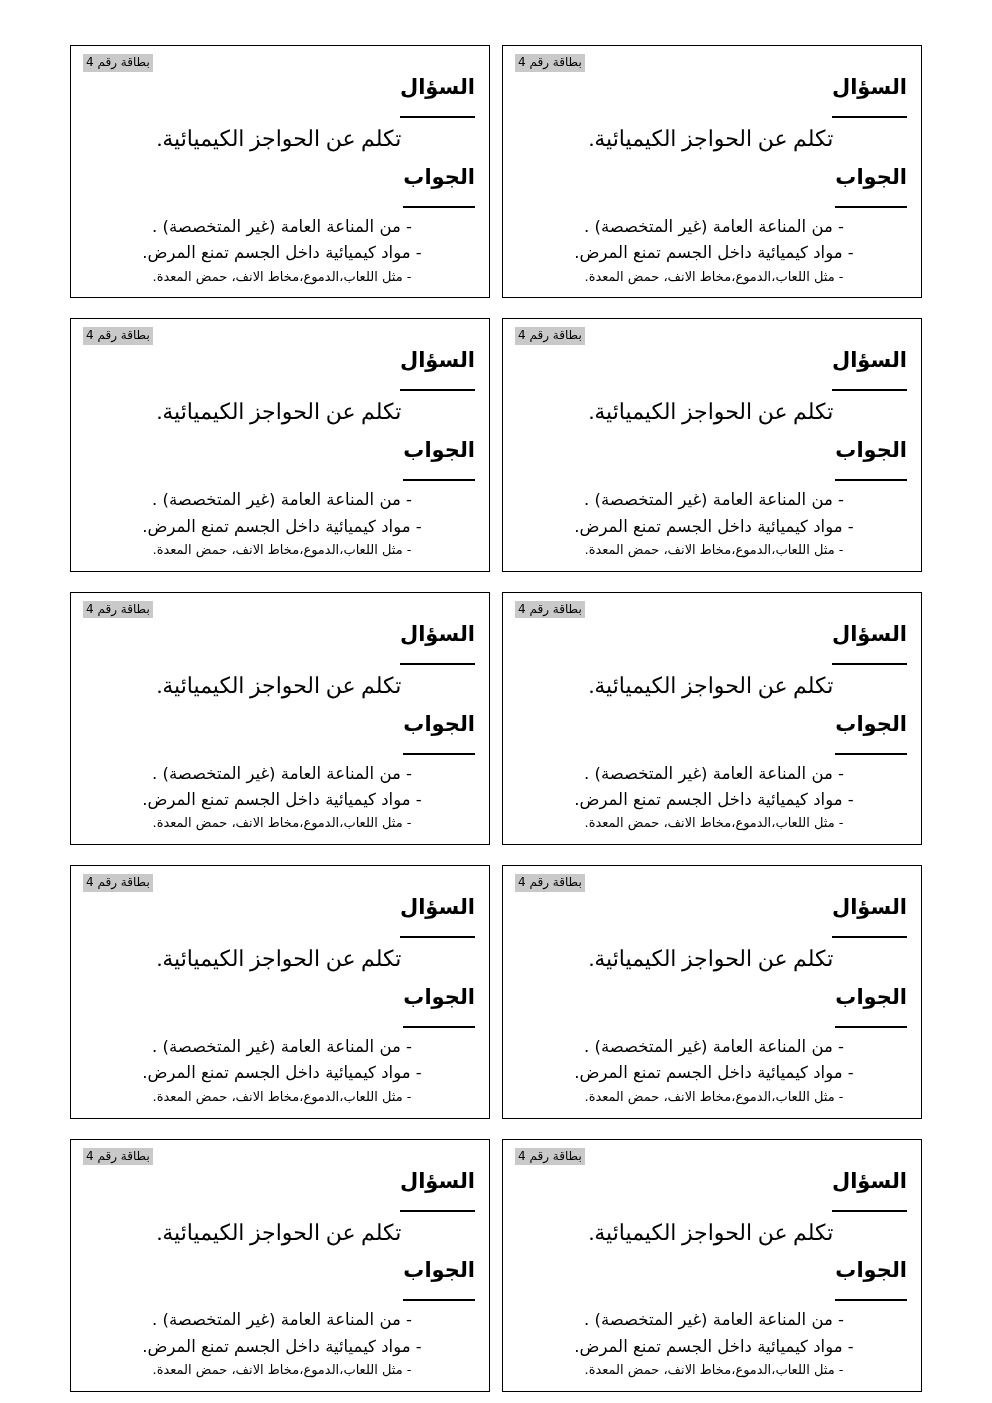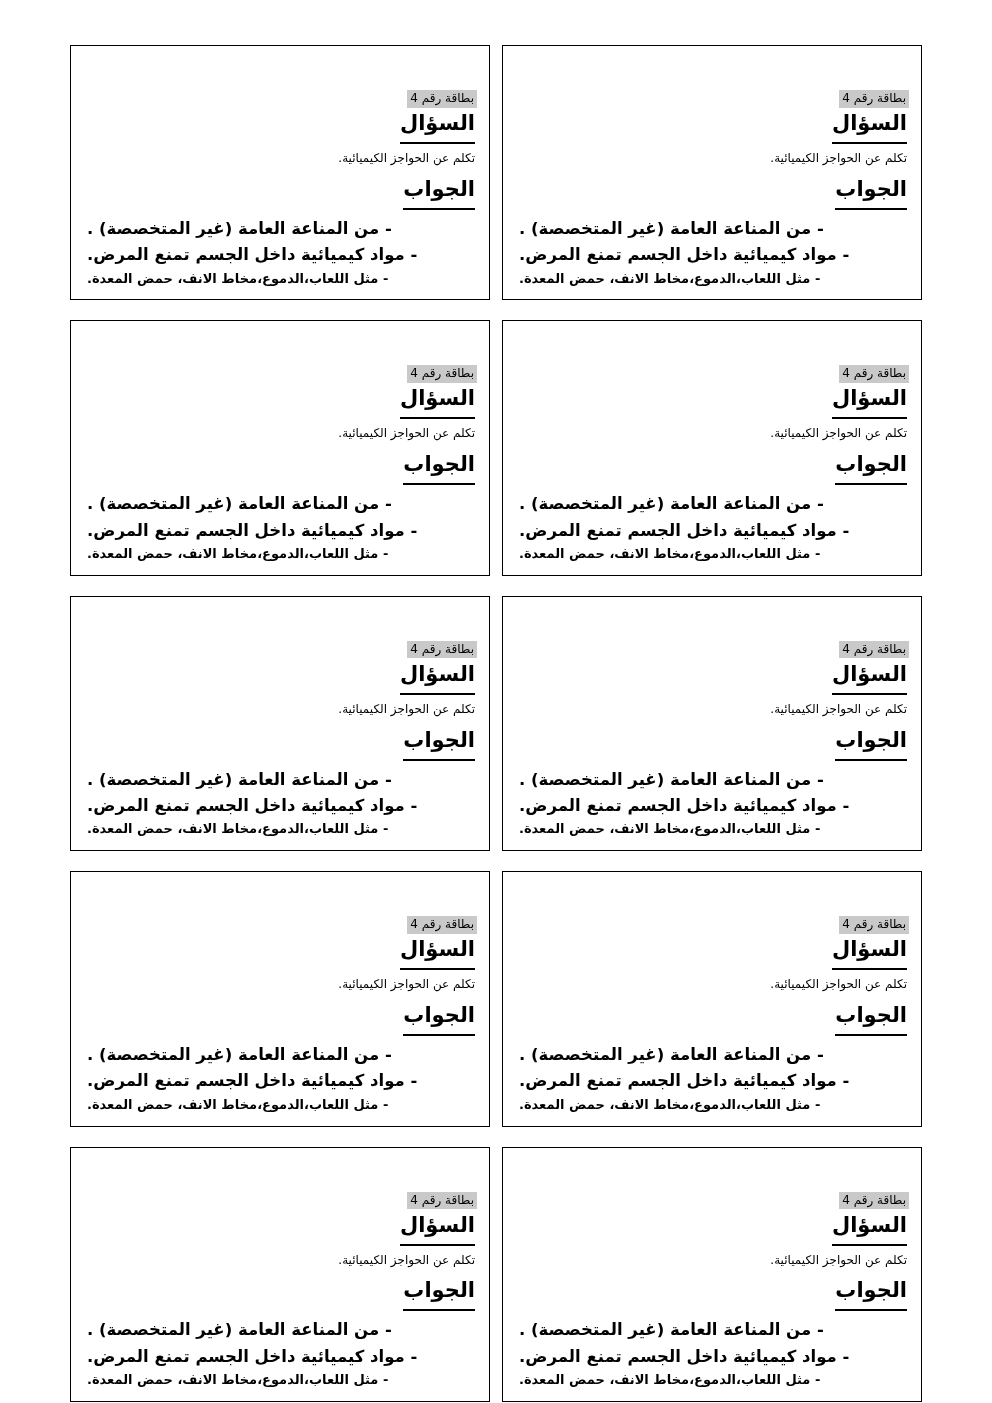--- a/index.html
+++ b/index.html
@@ -26,60 +26,59 @@
   }
   .card {
     border: 1px solid #000000;
     min-height: 233px;
     padding: 5px 12px 10px 12px;
     direction: rtl;
     background: #ffffff;
   }
   .badge-row {
     direction: ltr;
-    text-align: right;
+    text-align: left;
     height: 20px;
-    margin-top: 36px;
   }
   .badge {
     display: inline-block;
     direction: rtl;
     background: #c9c9c9;
     font-size: 12px;
     line-height: 1.3;
     padding: 1px 3px;
     color: #000000;
   }
   .heading-row {
     text-align: right;
     margin: 4px 2px 6px 0;
   }
   .heading {
     display: inline-block;
     font-weight: bold;
     font-size: 21px;
     letter-spacing: 0.5px;
     border-bottom: 2.5px solid #000000;
-    padding-bottom: 7px;
+    padding-bottom: 17px;
   }
   .q-text {
-    text-align: right;
-    font-size: 12px;
+    text-align: center;
+    font-size: 22px;
     margin: 2px 2px 10px 0;
     line-height: 1.4;
+    font-family: Liberation Serif, serif;
   }
   .answer-block {
     margin-top: 2px;
   }
   .answer-line {
-    text-align: left;
+    text-align: center;
     font-size: 16.5px;
     line-height: 1.6;
     padding-left: 4px;
-    font-weight: bold;
   }
   .answer-line.small {
     font-size: 13px;
   }
 </style>
 </head>
 <body>
 
 <div class="page">
   <div class="grid" id="grid">

